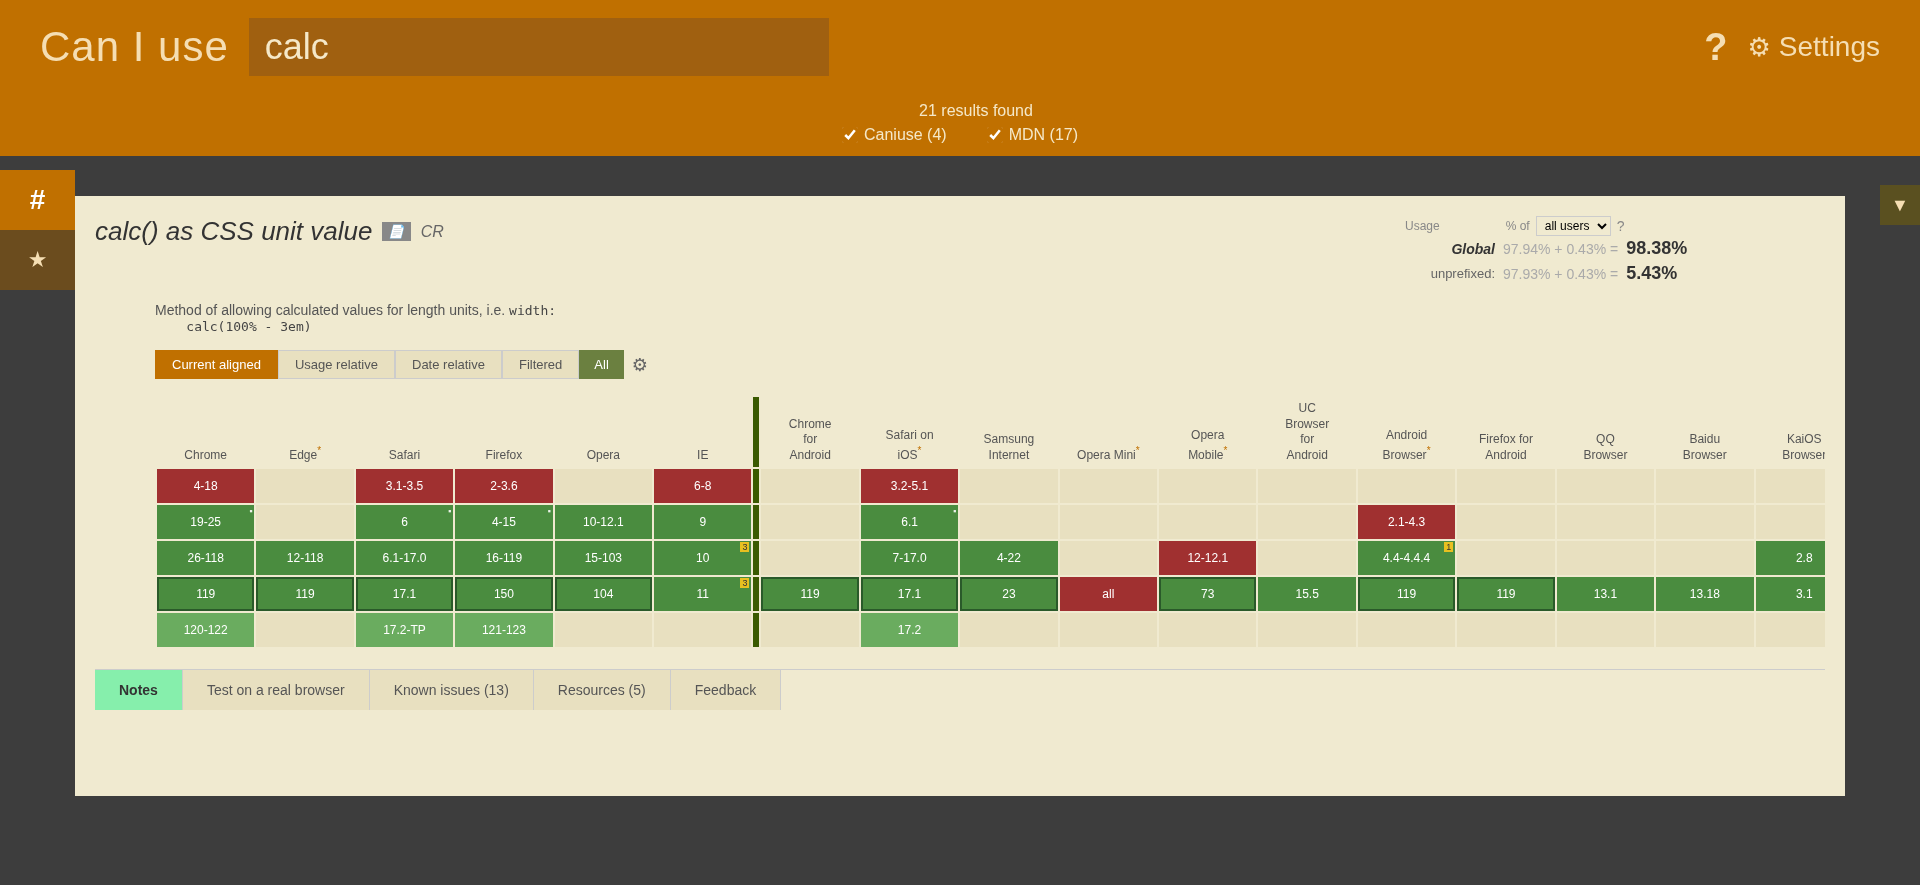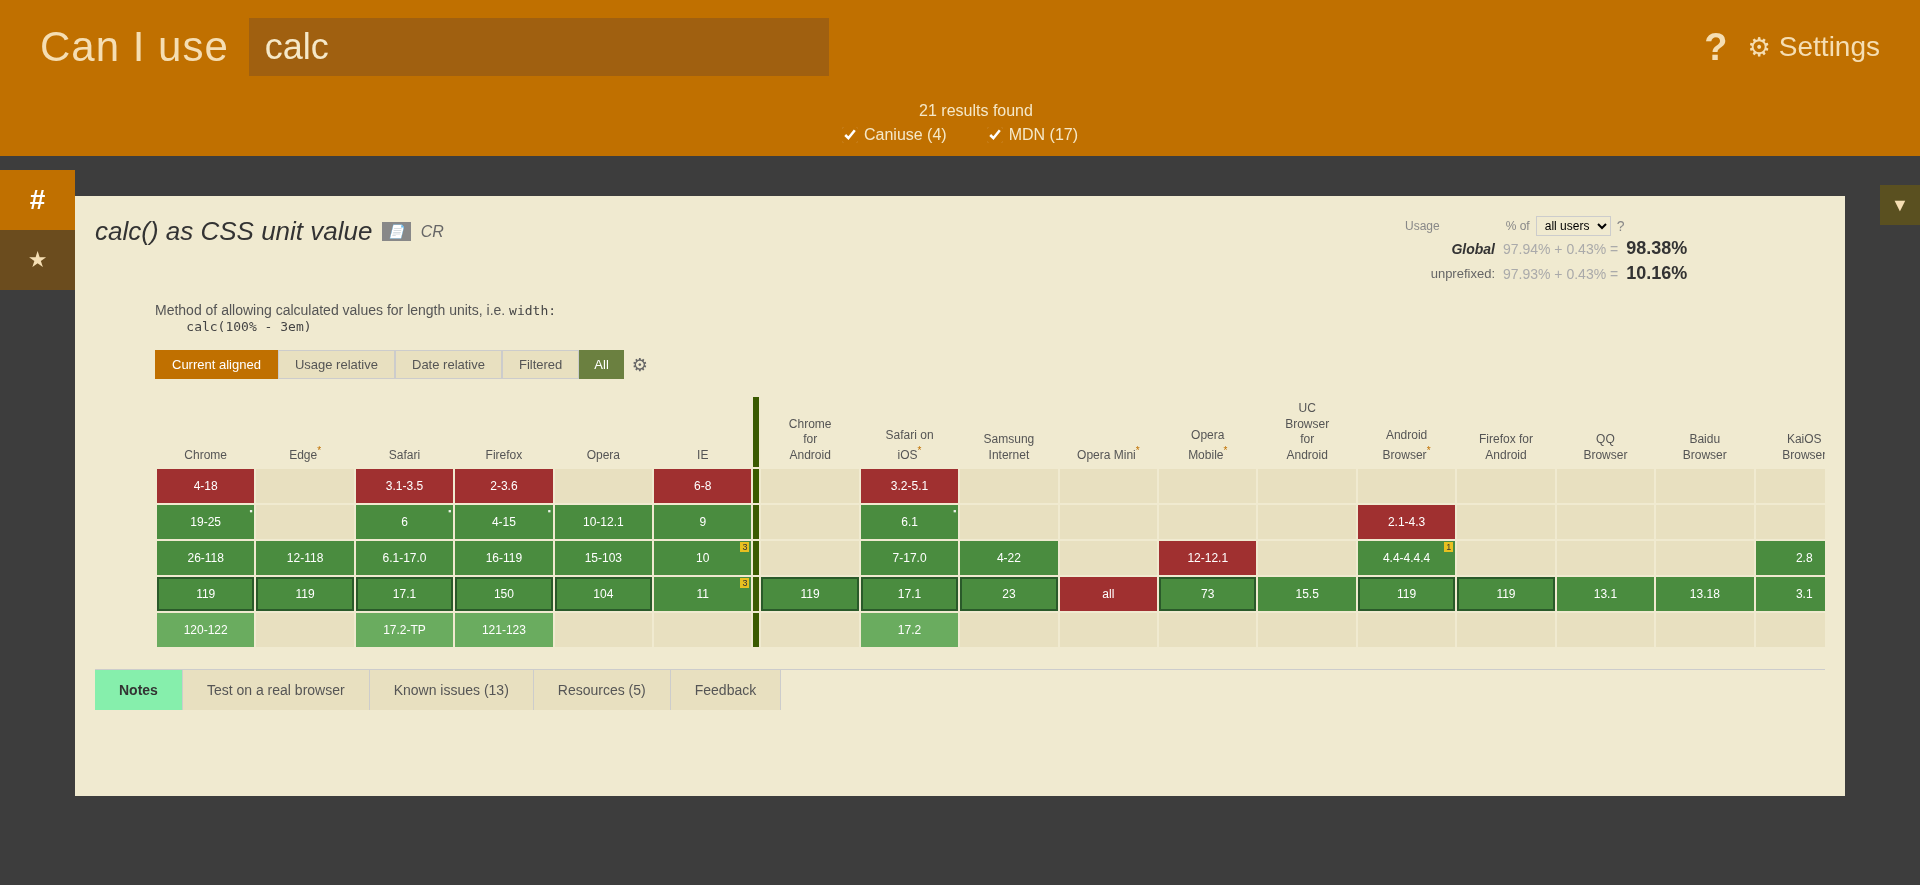--- a/index.html
+++ b/index.html
@@ -402,21 +402,21 @@
           <span class="usage-q">?</span>
         </div>
         <div class="usage-row">
           <span class="usage-global-label">Global</span>
           <span class="usage-numbers">97.94% + 0.43% =</span>
           <span class="usage-total">98.38%</span>
         </div>
         <div class="usage-row">
           <span class="usage-label">unprefixed:</span>
           <span class="usage-numbers">97.93% + 0.43% =</span>
-          <span class="usage-total">10.16%</span>
+          <span class="usage-total">5.43%</span>
         </div>
       </div>
     </div>
 
     <div class="feature-desc">
       <span>Method of allowing calculated values for length units, i.e.</span>
       <code> width:</code><br>
       <code>&nbsp;&nbsp;&nbsp;&nbsp;calc(100% - 3em)</code>
     </div>
 

